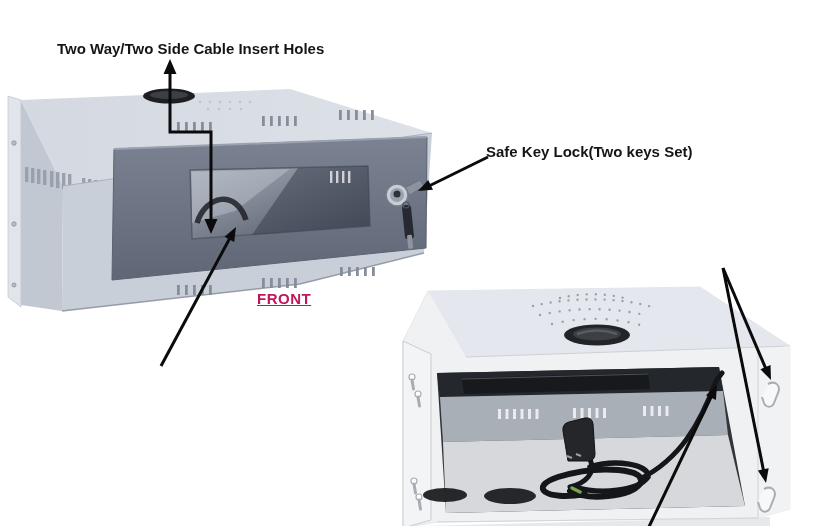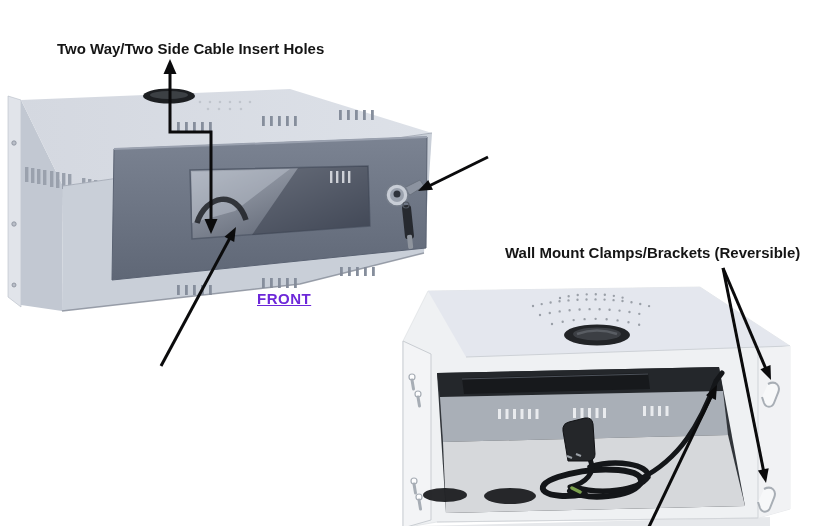--- a/index.html
+++ b/index.html
@@ -1,21 +1,21 @@
 <!DOCTYPE html>
 <html><head>
 <meta charset="utf-8">
 <style>
   html,body{margin:0;padding:0;background:#fff;}
   #stage{position:relative;width:832px;height:526px;background:#ffffff;overflow:hidden;
          font-family:"Liberation Sans",sans-serif;margin-top:39px;}
   #scene{position:absolute;left:0;top:0;z-index:1;}
   .lbl{position:absolute;z-index:2;font-weight:bold;font-size:15px;line-height:17px;
        color:#151515;white-space:nowrap;}
-  .view-caption{color:#6d28d9;text-decoration:underline;letter-spacing:.5px;}
+  .view-caption{color:#be185d;text-decoration:underline;letter-spacing:.5px;}
 </style>
 </head>
 <body>
 
 <div id="stage">
 
 <svg id="scene" width="832" height="526" viewBox="0 0 832 526">
   <defs>
     <linearGradient id="doorGrad" x1="0" y1="0" x2="0" y2="1">
       <stop offset="0" stop-color="#7b8392"></stop>
@@ -229,17 +229,17 @@
     <polygon points="211,195 204.5,180 217.5,180"></polygon>
     <polygon points="418,152 428.2,140.9 433,150.8"></polygon>
     <polygon points="771,341 760.4,330.3 770.5,325.9"></polygon>
     <polygon points="766,444 757.9,431.4 768.7,429.2"></polygon>
     <polygon points="236,188 234.2,202.9 224.5,197.7"></polygon>
     <polygon points="717,346 715.9,361 706,356.2"></polygon>
   </g>
 </svg>
 
 <div class="lbl" style="left:57px;top:1px">Two Way/Two Side Cable Insert Holes</div>
-<div class="lbl" style="left:505px;top:205px">Wall Mount Clamps/Brackets (Reversible)</div>
+<div class="lbl" style="left:486px;top:104px">Safe Key Lock(Two keys Set)</div>
 <div class="lbl view-caption" style="left:257px;top:251px">FRONT</div>
 <div class="lbl view-caption" style="left:426px;top:494px">BACK</div>
 
 </div>
 
 </body></html>

